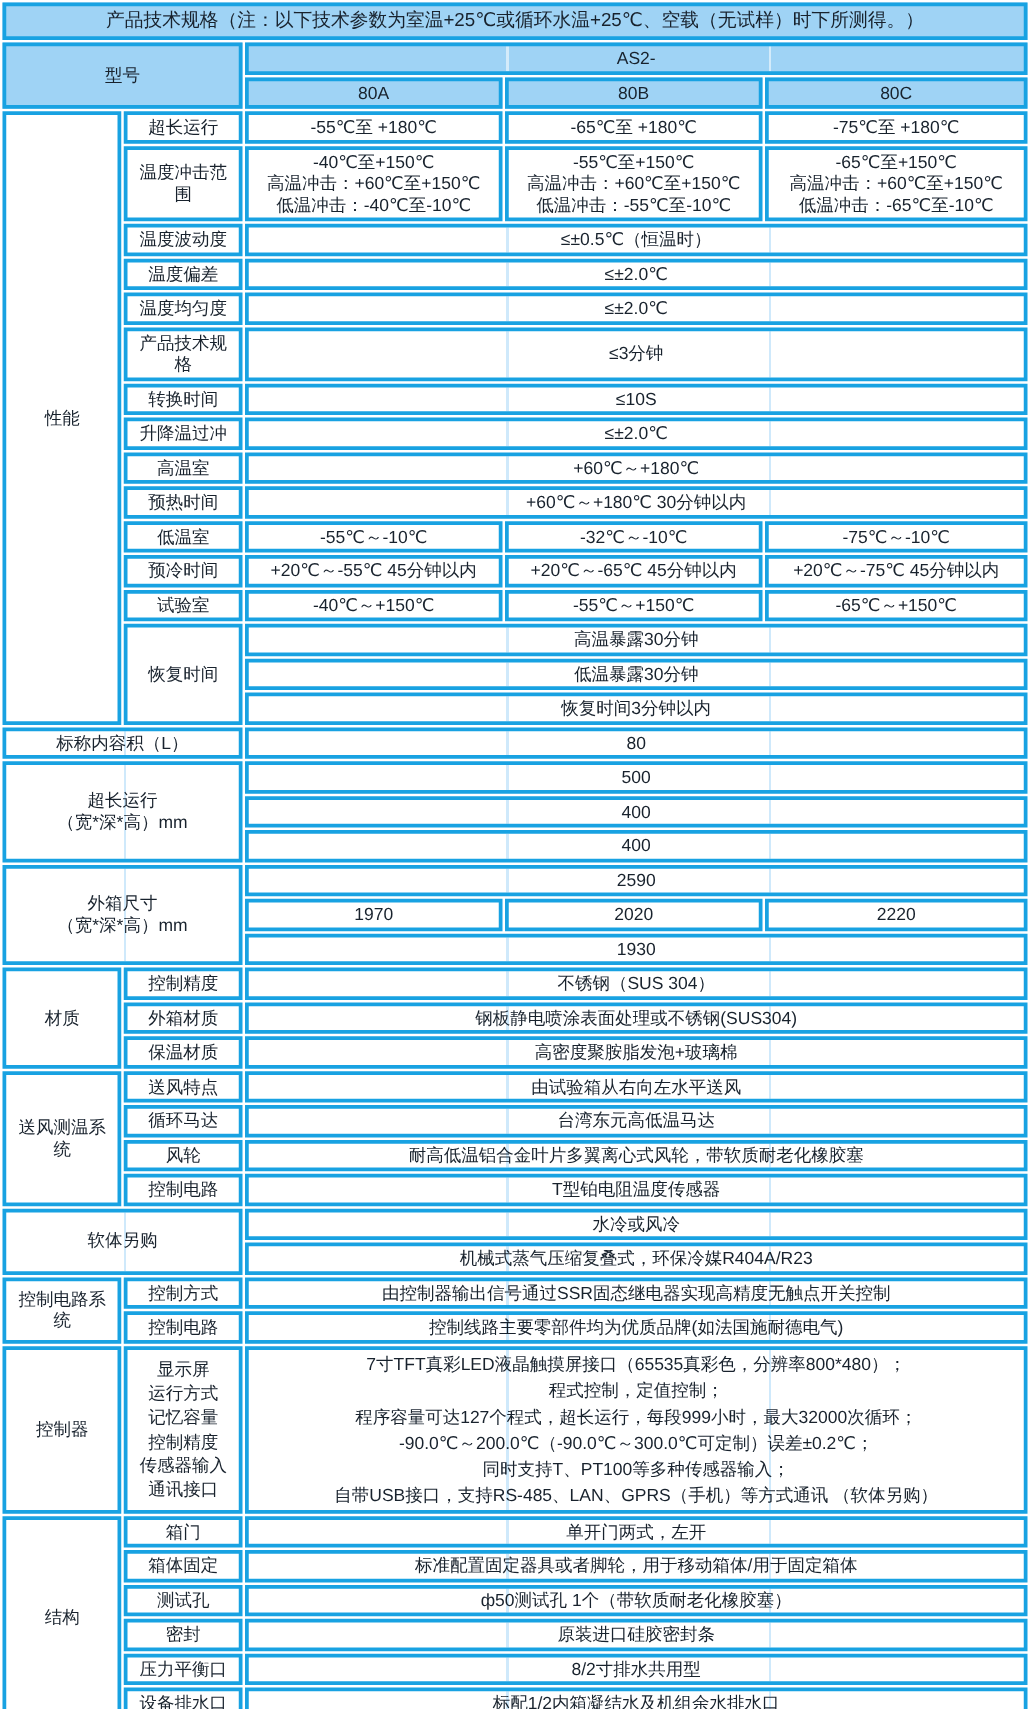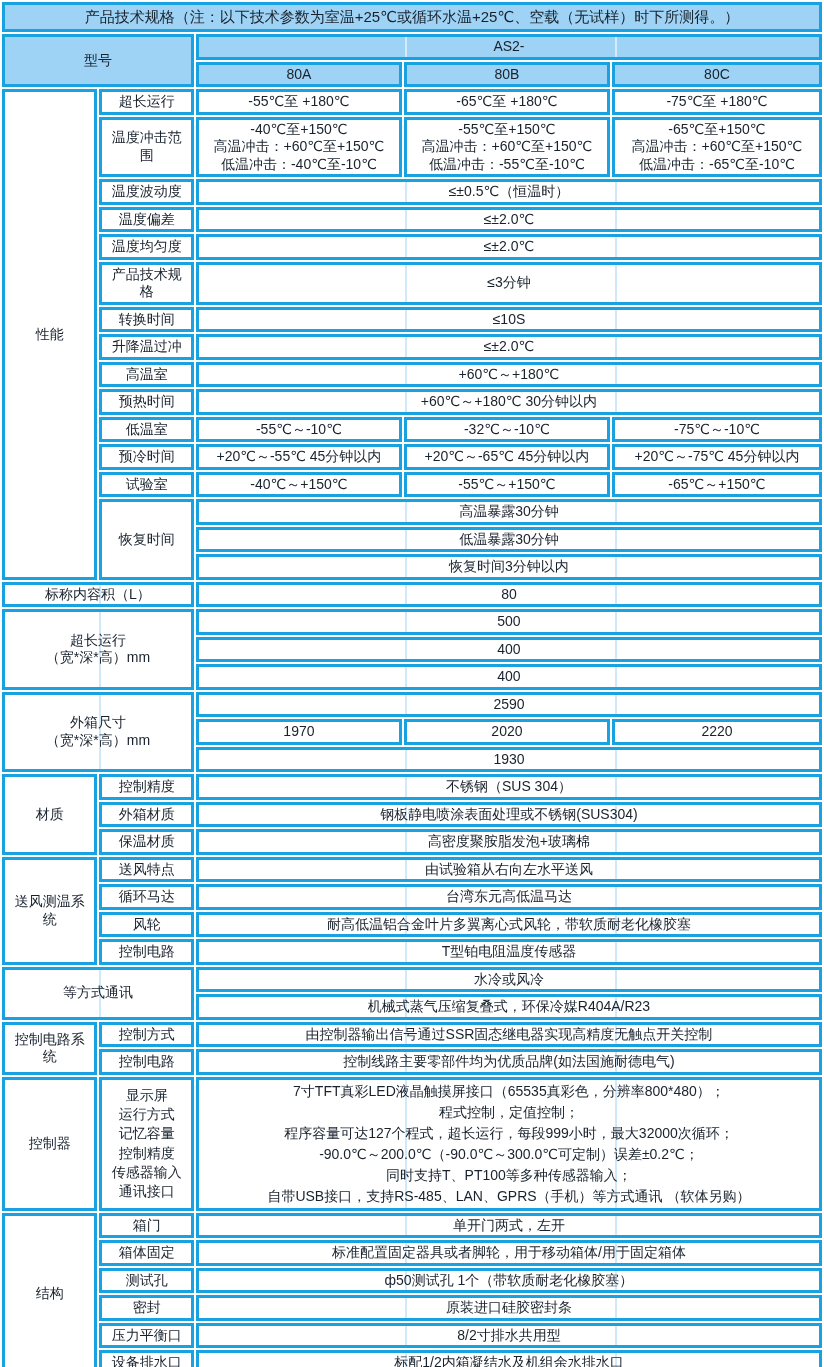--- a/index.html
+++ b/index.html
@@ -203,21 +203,21 @@
   <tr style="height:13px">
     <td>风轮</td>
     <td colspan="3" class="v3">耐高低温铝合金叶片多翼离心式风轮，带软质耐老化橡胶塞</td>
   </tr>
   <tr style="height:13px">
     <td>控制电路</td>
     <td colspan="3" class="v3">T型铂电阻温度传感器</td>
   </tr>
 
   <tr style="height:14px">
-    <td colspan="2" rowspan="2" class="v2">等方式通讯</td>
+    <td colspan="2" rowspan="2" class="v2">软体另购</td>
     <td colspan="3" class="v3">水冷或风冷</td>
   </tr>
   <tr style="height:14px">
     <td colspan="3" class="v3">机械式蒸气压缩复叠式，环保冷媒R404A/R23</td>
   </tr>
 
   <tr style="height:15px">
     <td rowspan="2">控制电路系统</td>
     <td>控制方式</td>
     <td colspan="3" class="v3">由控制器输出信号通过SSR固态继电器实现高精度无触点开关控制</td>

